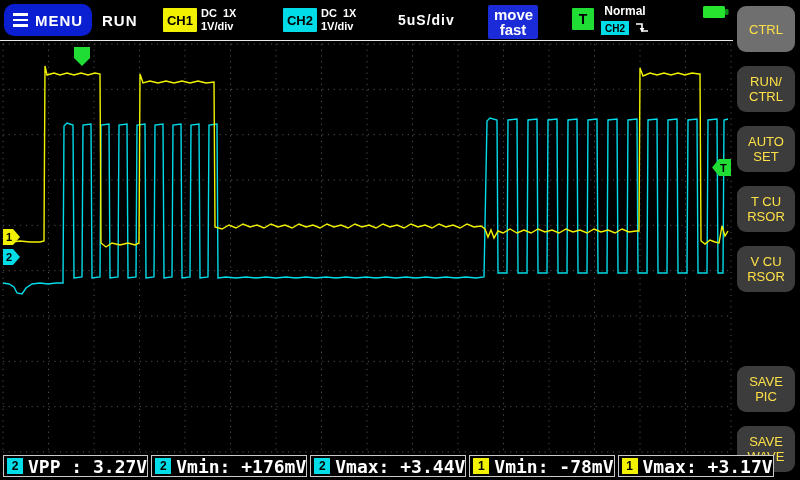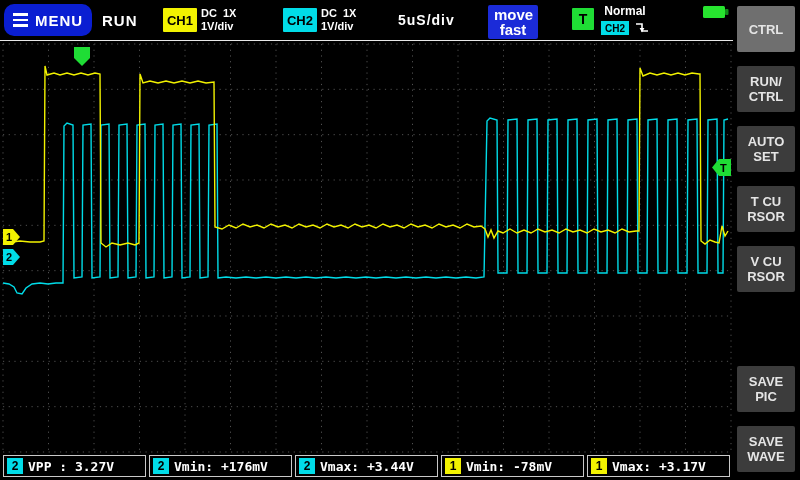--- a/index.html
+++ b/index.html
@@ -23,33 +23,33 @@
   .trig-badge{position:absolute;left:572px;top:8px;width:22px;height:22px;display:flex;align-items:center;justify-content:center;
               color:#000;font-weight:bold;font-size:14px;border-radius:1px;}
   .trig-info{position:absolute;left:601px;top:4px;}
   .trig-mode{color:#fff;font-weight:bold;font-size:12px;line-height:15px;text-align:center;}
   .trig-src-row{display:flex;align-items:center;gap:6px;margin-top:2px;}
   .trig-src{width:28px;height:14px;display:flex;align-items:center;justify-content:center;
             color:#000;font-weight:bold;font-size:10px;}
   .battery{position:absolute;left:703px;top:6px;width:26px;height:12px;}
   
   .sidebar{position:absolute;right:0;top:0;width:67px;height:480px;background:#000;}
-  .side-btn{position:absolute;left:4px;width:58px;height:46px;background:#3c3c3c;border:none;border-radius:2px;
-            color:#e5e5e5;font-family:"Liberation Sans",sans-serif;font-weight:bold;font-size:13px;line-height:15px;
+  .side-btn{position:absolute;left:4px;width:58px;height:46px;background:#3c3c3c;border:none;border-radius:9px;
+            color:#fde047;font-family:"Liberation Sans",sans-serif;font-weight:normal;font-size:13px;line-height:15px;
             white-space:pre-line;text-align:center;cursor:pointer;}
   .side-btn.active{background:#6f6f6f;}
   
   .scope{position:absolute;left:0;top:41px;width:734px;height:412px;background:#000;}
   .marker-text{font-family:"Liberation Sans",sans-serif;font-weight:bold;font-size:11px;fill:#000;}
   
   .bottombar{position:absolute;left:3px;top:455px;width:727px;height:22px;display:flex;gap:3px;}
   .meas{flex:1;border:1px solid #c9c9c9;background:#000;display:flex;align-items:center;gap:5px;padding-left:3px;cursor:pointer;}
   .meas .badge{width:16px;height:16px;display:flex;align-items:center;justify-content:center;
                color:#000;font-weight:bold;font-size:12px;flex:0 0 16px;}
-  .meas .mtext{color:#fff;font-family:"DejaVu Sans Mono",monospace;font-weight:bold;font-size:13px;white-space:pre;}
+  .meas .mtext{color:#fff;font-family:"DejaVu Sans Mono",monospace;font-weight:bold;font-size:18px;white-space:pre;}
 </style>
 </head>
 <body>
 
 <div class="screen">
 
   <div class="topbar">
     <button class="menu-btn" style="background: rgb(10, 30, 210);">
       <span class="bars">
           <span></span>

